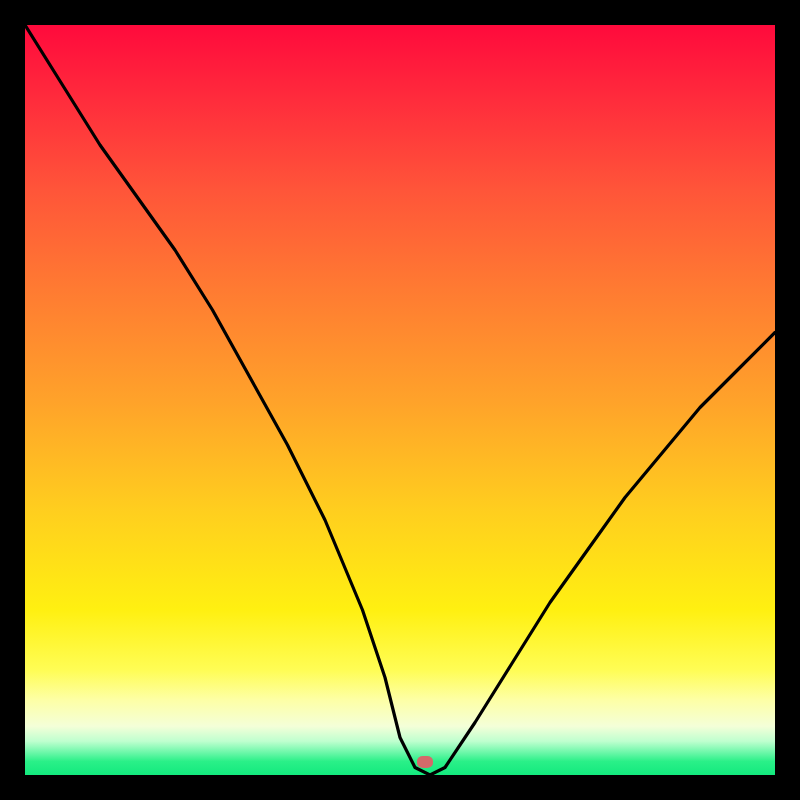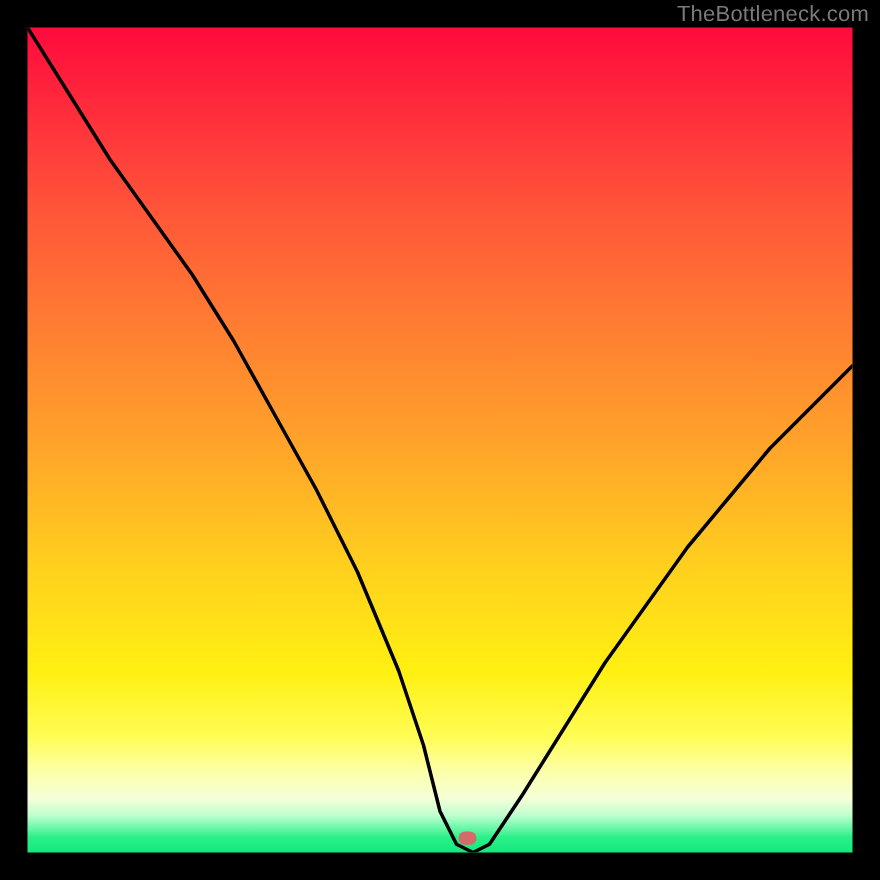--- a/index.html
+++ b/index.html
@@ -67,21 +67,20 @@
     border-radius: 6px / 5px;
     background: #d46a6a;
     transform: translate(-50%, -50%);
   }
 </style>
 </head>
 <body>
 
 <div class="frame">
 
-  <div class="watermark">TheBottleneck.com</div>
 
   <div class="plot-area">
 
     <svg class="curve" viewBox="0 0 750 750" preserveAspectRatio="none">
       <path id="curve-path" fill="none" stroke="#000" stroke-width="3.2" stroke-linejoin="round" stroke-linecap="round" d="M0.0 0.0 L37.5 60.0 L75.0 120.0 L112.5 172.5 L150.0 225.0 L187.5 285.0 L225.0 352.5 L262.5 420.0 L300.0 495.0 L337.5 585.0 L360.0 652.5 L375.0 712.5 L390.0 742.5 L405.0 750.0 L420.0 742.5 L450.0 697.5 L487.5 637.5 L525.0 577.5 L562.5 525.0 L600.0 472.5 L637.5 427.5 L675.0 382.5 L712.5 345.0 L750.0 307.5"></path>
     </svg>
 
     <div id="marker" class="marker" style="left: 53.3%; top: 98.3%;"></div>
   </div>
 </div>

